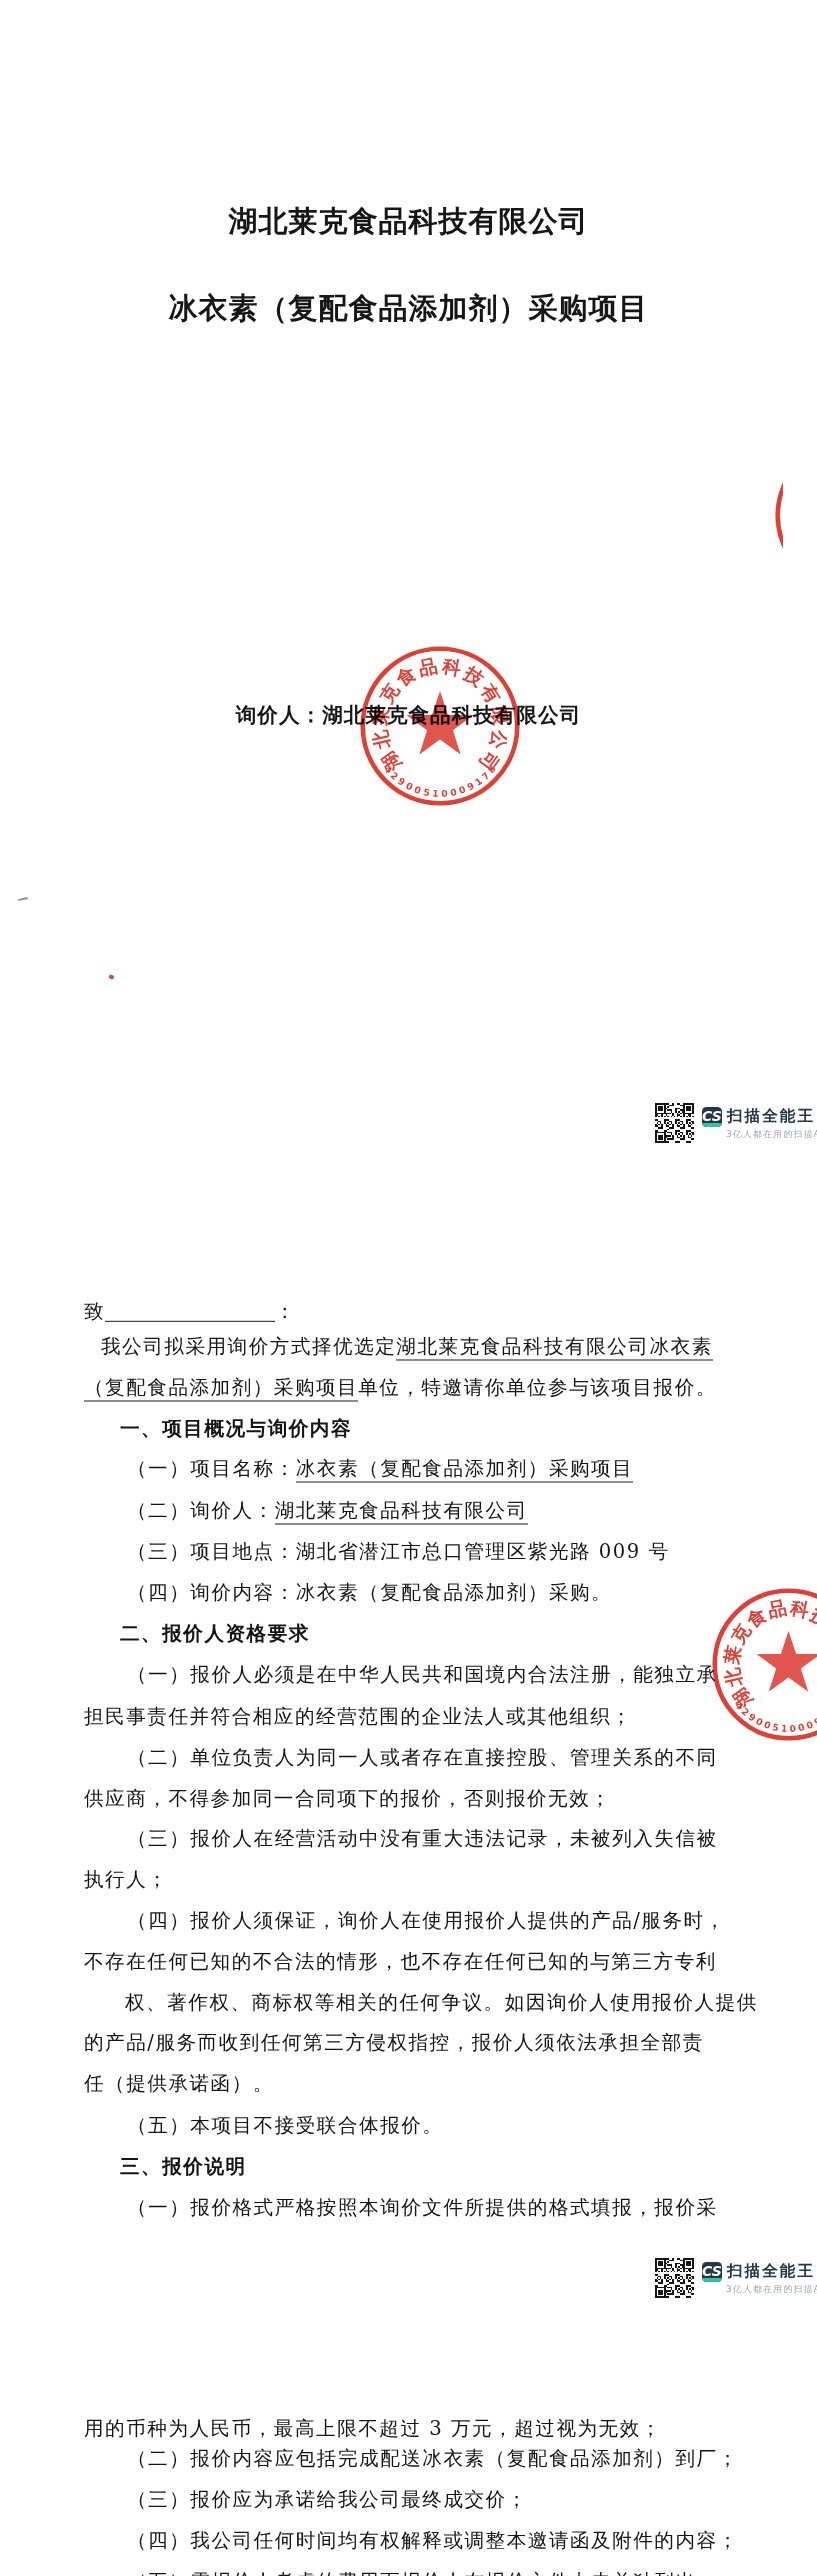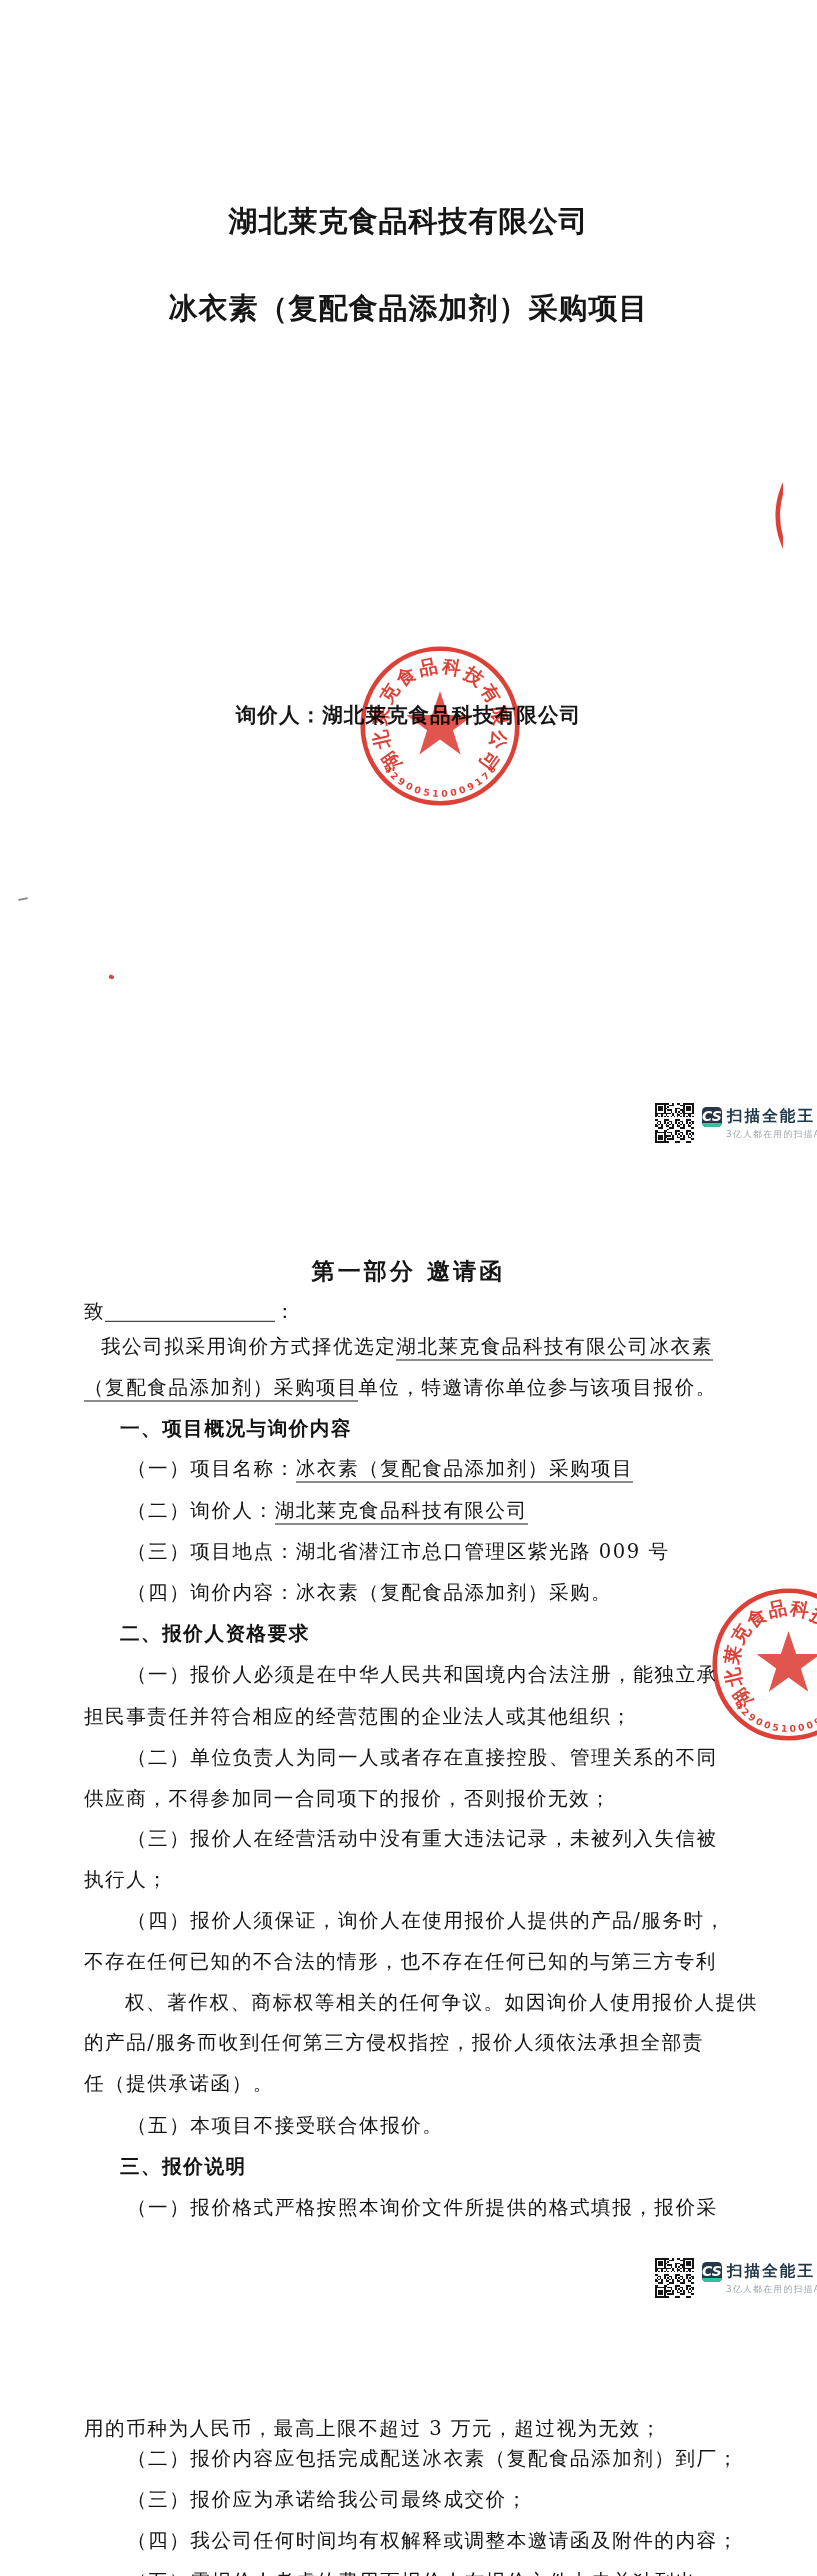--- a/index.html
+++ b/index.html
@@ -89,21 +89,20 @@
           <g transform="rotate(0 162 162)">
             <circle cx="162" cy="162" r="145" fill="none" stroke="#d7271c" stroke-width="9" stroke-opacity="0.95"></circle>
           </g>
         </svg></div>
 
     <div class="mark-dash"></div>
     <div class="mark-speck"></div>
   </div>
 
   <div class="pageclip" style="top:1156px">
-    <div class="abs ctr vmid part-title" style="top:115px">第一部分  邀请函</div>
     <div class="stamp-host" style="left: 706px; top: 426px; width: 165px; height: 165px;"><svg width="165" height="165" viewBox="0 0 320 320">
           <g transform="rotate(0 160 160)">
             <circle cx="160" cy="160" r="143" fill="none" stroke="#d7271c" stroke-width="9" stroke-opacity="0.95"></circle>
             <text x="0" y="0" fill="#d7271c" fill-opacity="0.95" font-size="36" font-weight="bold" text-anchor="middle" dominant-baseline="central" transform="translate(71.00813061875579 224.65637775217203) rotate(-126)">湖</text>
             <text x="0" y="0" fill="#d7271c" fill-opacity="0.95" font-size="36" font-weight="bold" text-anchor="middle" dominant-baseline="central" transform="translate(52.8586891363433 184.91464441683408) rotate(-103.0909090909091)">北</text>
             <text x="0" y="0" fill="#d7271c" fill-opacity="0.95" font-size="36" font-weight="bold" text-anchor="middle" dominant-baseline="central" transform="translate(51.61107805675377 141.24255881041137) rotate(-80.18181818181819)">莱</text>
             <text x="0" y="0" fill="#d7271c" fill-opacity="0.95" font-size="36" font-weight="bold" text-anchor="middle" dominant-baseline="central" transform="translate(67.4621113885701 100.52951007988425) rotate(-57.272727272727266)">克</text>
             <text x="0" y="0" fill="#d7271c" fill-opacity="0.95" font-size="36" font-weight="bold" text-anchor="middle" dominant-baseline="central" transform="translate(97.9112459246554 69.19809133409485) rotate(-34.36363636363636)">食</text>
             <text x="0" y="0" fill="#d7271c" fill-opacity="0.95" font-size="36" font-weight="bold" text-anchor="middle" dominant-baseline="central" transform="translate(138.155048668968 52.19091827983672) rotate(-11.454545454545453)">品</text>
             <text x="0" y="0" fill="#d7271c" fill-opacity="0.95" font-size="36" font-weight="bold" text-anchor="middle" dominant-baseline="central" transform="translate(181.84495133103204 52.19091827983674) rotate(11.454545454545467)">科</text>

